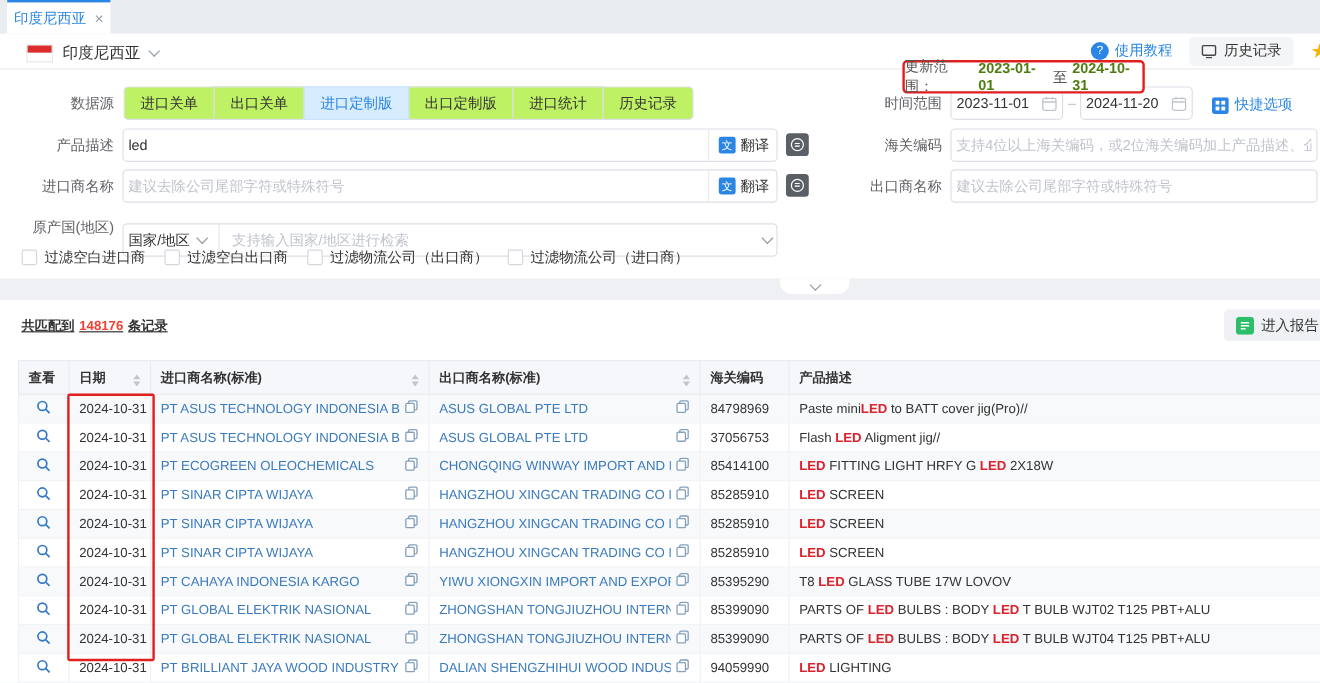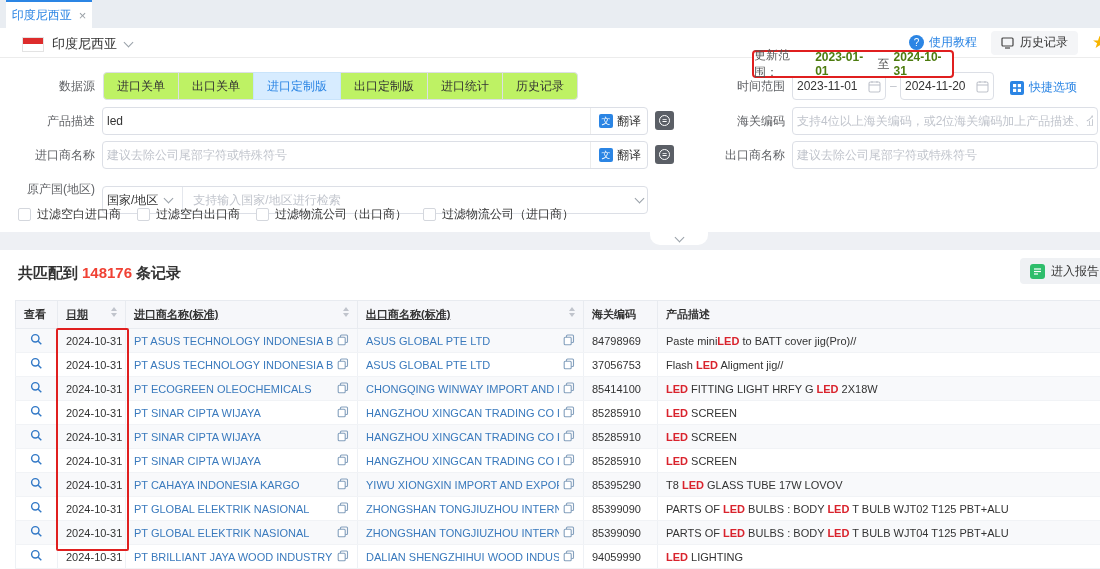--- a/index.html
+++ b/index.html
@@ -61,35 +61,35 @@
   .cb-row{position:absolute;left:18px;top:206px;display:flex;gap:16px;align-items:center;}
   .cb{display:flex;align-items:center;gap:6px;color:#333;}
   .cb-box{width:13px;height:13px;border:1px solid #d4d7dd;border-radius:2px;background:#fff;box-sizing:border-box;}
 
   
   .gray-bg{position:absolute;top:232px;left:0;right:0;bottom:0;background:#eef0f4;}
   .collapse-handle{position:absolute;left:650px;top:232px;width:58px;height:13px;background:#fff;
                    border-radius:0 0 10px 10px;display:flex;align-items:flex-start;justify-content:center;z-index:2;}
   .collapse-handle .chev{margin-top:2px;}
   .card{position:absolute;top:250px;left:0;right:0;bottom:0;background:#fff;}
-  .results-row{position:absolute;top:14px;left:18px;font-size:15px;font-weight:bold;color:#333;}
+  .results-row{position:absolute;top:14px;left:18px;font-size:11px;font-weight:bold;color:#333;text-decoration:underline;}
   .count{color:#f04134;margin:0 4px;}
   .report-btn{position:absolute;top:8px;left:1020px;height:26px;width:96px;background:#eff1f4;border-radius:4px;
               display:flex;align-items:center;gap:6px;padding:0 10px;box-sizing:border-box;color:#333;}
 
   
   .table-wrap{position:absolute;top:50px;left:15px;width:1085px;}
   table{border-collapse:collapse;table-layout:fixed;width:1085px;font-size:11px;}
   th{height:28px;background:#f6f7fa;border:1px solid #e8ebf0;color:#333;font-weight:bold;
      text-align:left;padding:0 8px;box-sizing:border-box;}
   td{height:24px;border-right:1px solid #eef1f5;border-bottom:1px solid #f1f3f6;padding:0 8px;
      white-space:nowrap;overflow:hidden;box-sizing:border-box;}
   td:first-child{border-left:1px solid #eef1f5;text-align:center;}
   tbody tr:nth-child(odd){background:#f8f9fb;}
-  .thx{display:flex;align-items:flex-start;justify-content:space-between;text-decoration:underline;}
+  .thx{display:flex;align-items:flex-end;justify-content:space-between;}
   .caret{display:inline-flex;flex-direction:column;gap:2px;}
   .caret i{width:0;height:0;border-left:3.5px solid transparent;border-right:3.5px solid transparent;}
   .caret .up{border-bottom:4px solid #c0c4cc;}
   .caret .down{border-top:4px solid #c0c4cc;}
   .cellflex{display:flex;align-items:center;justify-content:space-between;gap:4px;}
   .link{color:#3a7abd;overflow:hidden;white-space:nowrap;}
   .hl{color:#d9232d;font-weight:bold;}
   .view-btn{display:inline-flex;align-items:center;justify-content:center;cursor:pointer;}
   .copy{flex:none;cursor:pointer;}
 

